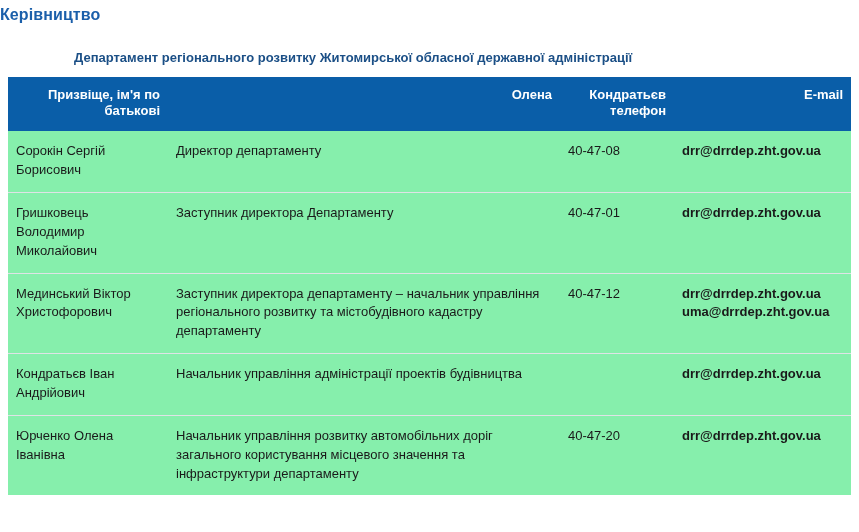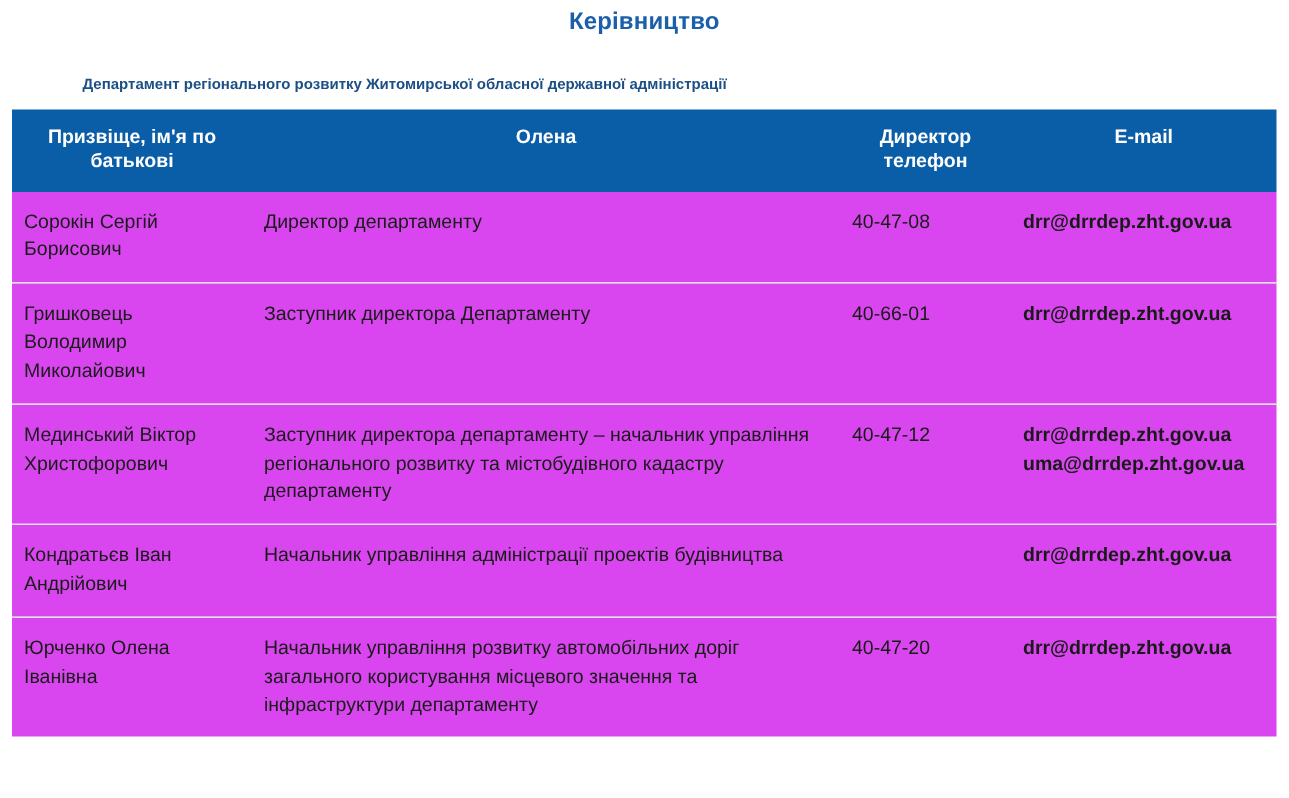--- a/index.html
+++ b/index.html
@@ -12,58 +12,58 @@
     height: 532px;
     font-family: "Liberation Sans", sans-serif;
     color: #222222;
     overflow: hidden;
   }
   .page {
     width: 859px;
     position: relative;
   }
   .page-title {
-    text-align: center;
+    text-align: left;
     color: #1b5faa;
     font-size: 16px;
     font-weight: bold;
     padding: 6px 0 14px 0;
     letter-spacing: 0.1px;
   }
   .section-title {
     color: #1b4f86;
-    font-size: 10px;
+    font-size: 13px;
     font-weight: bold;
-    padding: 12px 14px 10px 55px;
+    padding: 12px 14px 10px 74px;
     line-height: 1.3;
   }
   table.staff {
     width: 843px;
     margin: 0 8px;
     border-collapse: collapse;
     table-layout: fixed;
   }
   table.staff thead th {
     background: #0a5ea8;
     color: #ffffff;
     font-size: 13px;
     font-weight: bold;
-    text-align: center;
+    text-align: right;
     vertical-align: top;
     padding: 10px 8px 12px 8px;
     line-height: 1.25;
   }
   table.staff tbody td {
     font-size: 13px;
     color: #1a1a1a;
     vertical-align: top;
     padding: 11px 8px 12px 8px;
     line-height: 1.45;
     border-bottom: 1px solid #dfe3e6;
-    background: #d946ef;
+    background: #86efac;
   }
   table.staff tbody tr:last-child td {
     border-bottom: none;
   }
   col.c-name  { width: 160px; }
   col.c-pos   { width: 392px; }
   col.c-phone { width: 114px; }
   col.c-mail  { width: 177px; }
   .email-line { display: block; white-space: nowrap; font-weight: bold; }
 </style>
@@ -80,37 +80,37 @@
     <colgroup>
       <col class="c-name">
       <col class="c-pos">
       <col class="c-phone">
       <col class="c-mail">
     </colgroup>
     <thead>
       <tr>
         <th>Призвіще, ім'я по батькові</th>
         <th>Олена</th>
-        <th>Директор телефон</th>
+        <th>Кондратьєв телефон</th>
         <th>E-mail</th>
       </tr>
     </thead>
     <tbody>
       <tr>
         <td>Сорокін Сергій Борисович</td>
         <td>Директор департаменту</td>
         <td>40-47-08</td>
         <td>
           <span class="email-line">drr@drrdep.zht.gov.ua</span>
         </td>
       </tr>
       <tr>
         <td>Гришковець Володимир Миколайович</td>
         <td>Заступник директора Департаменту</td>
-        <td>40-66-01</td>
+        <td>40-47-01</td>
         <td>
           <span class="email-line">drr@drrdep.zht.gov.ua</span>
         </td>
       </tr>
       <tr>
         <td>Мединський Віктор Христофорович</td>
         <td>Заступник директора департаменту – начальник управління регіонального розвитку та містобудівного кадастру департаменту</td>
         <td>40-47-12</td>
         <td>
           <span class="email-line">drr@drrdep.zht.gov.ua</span>

